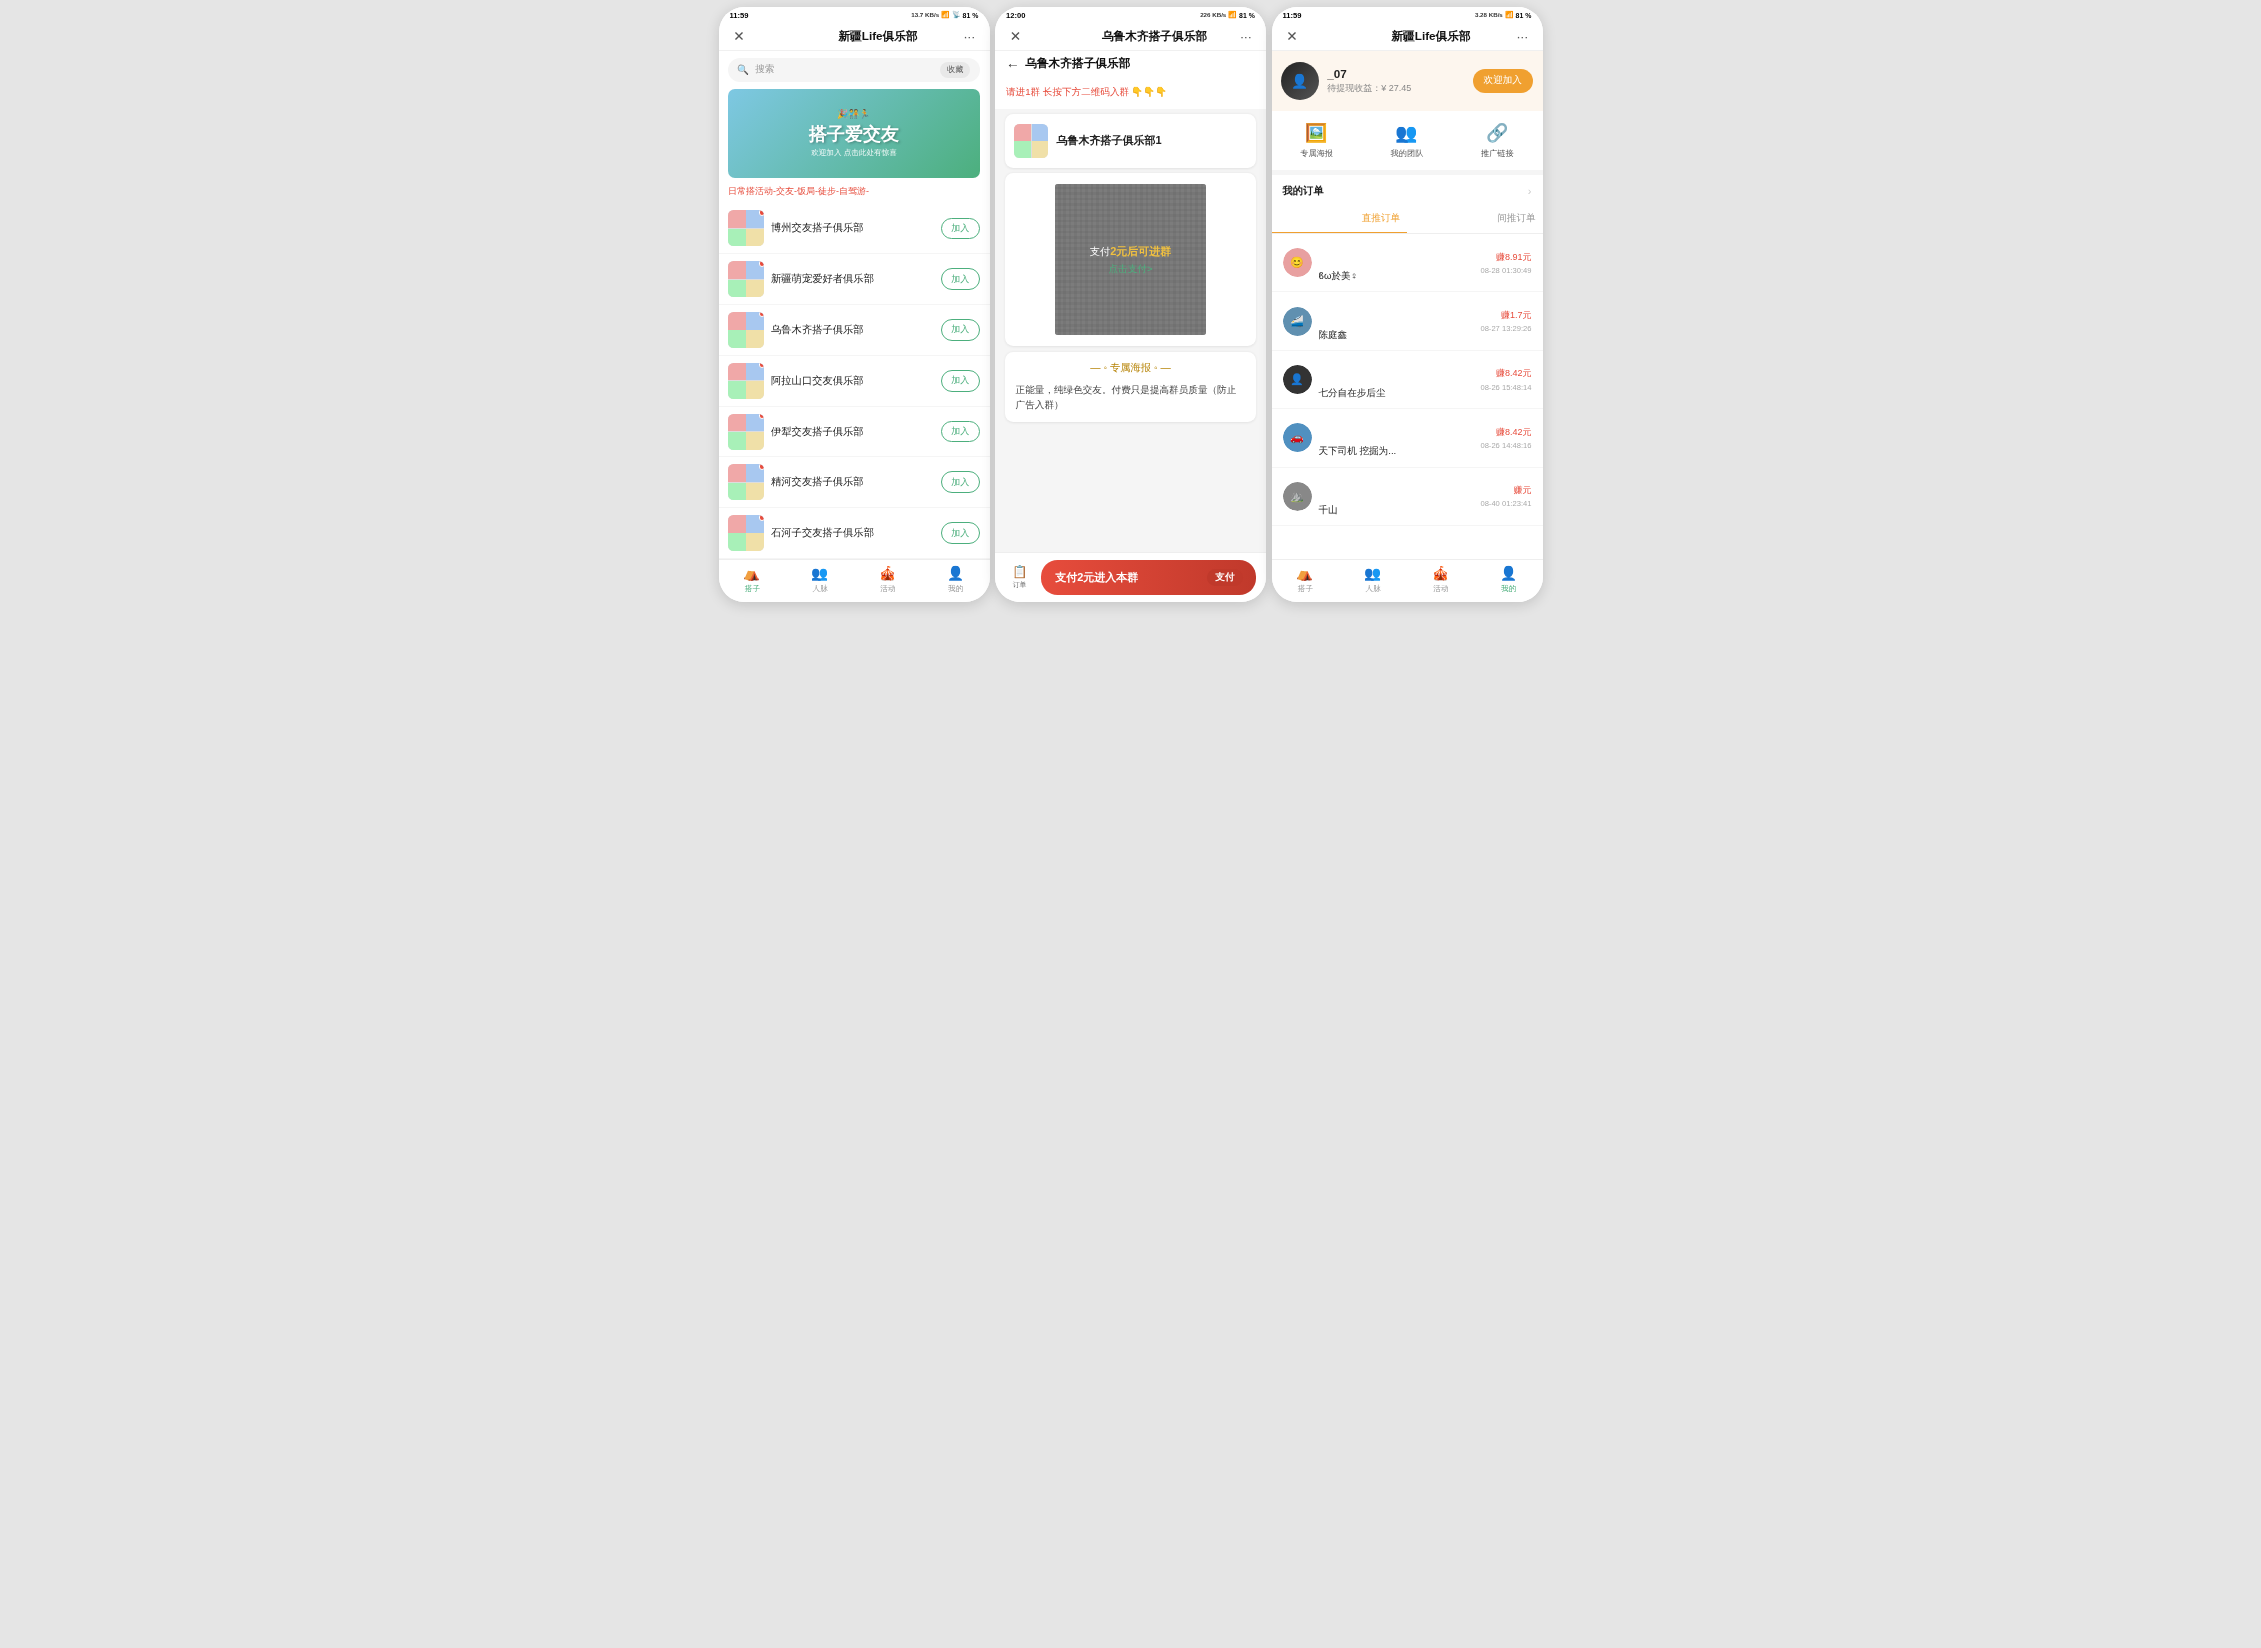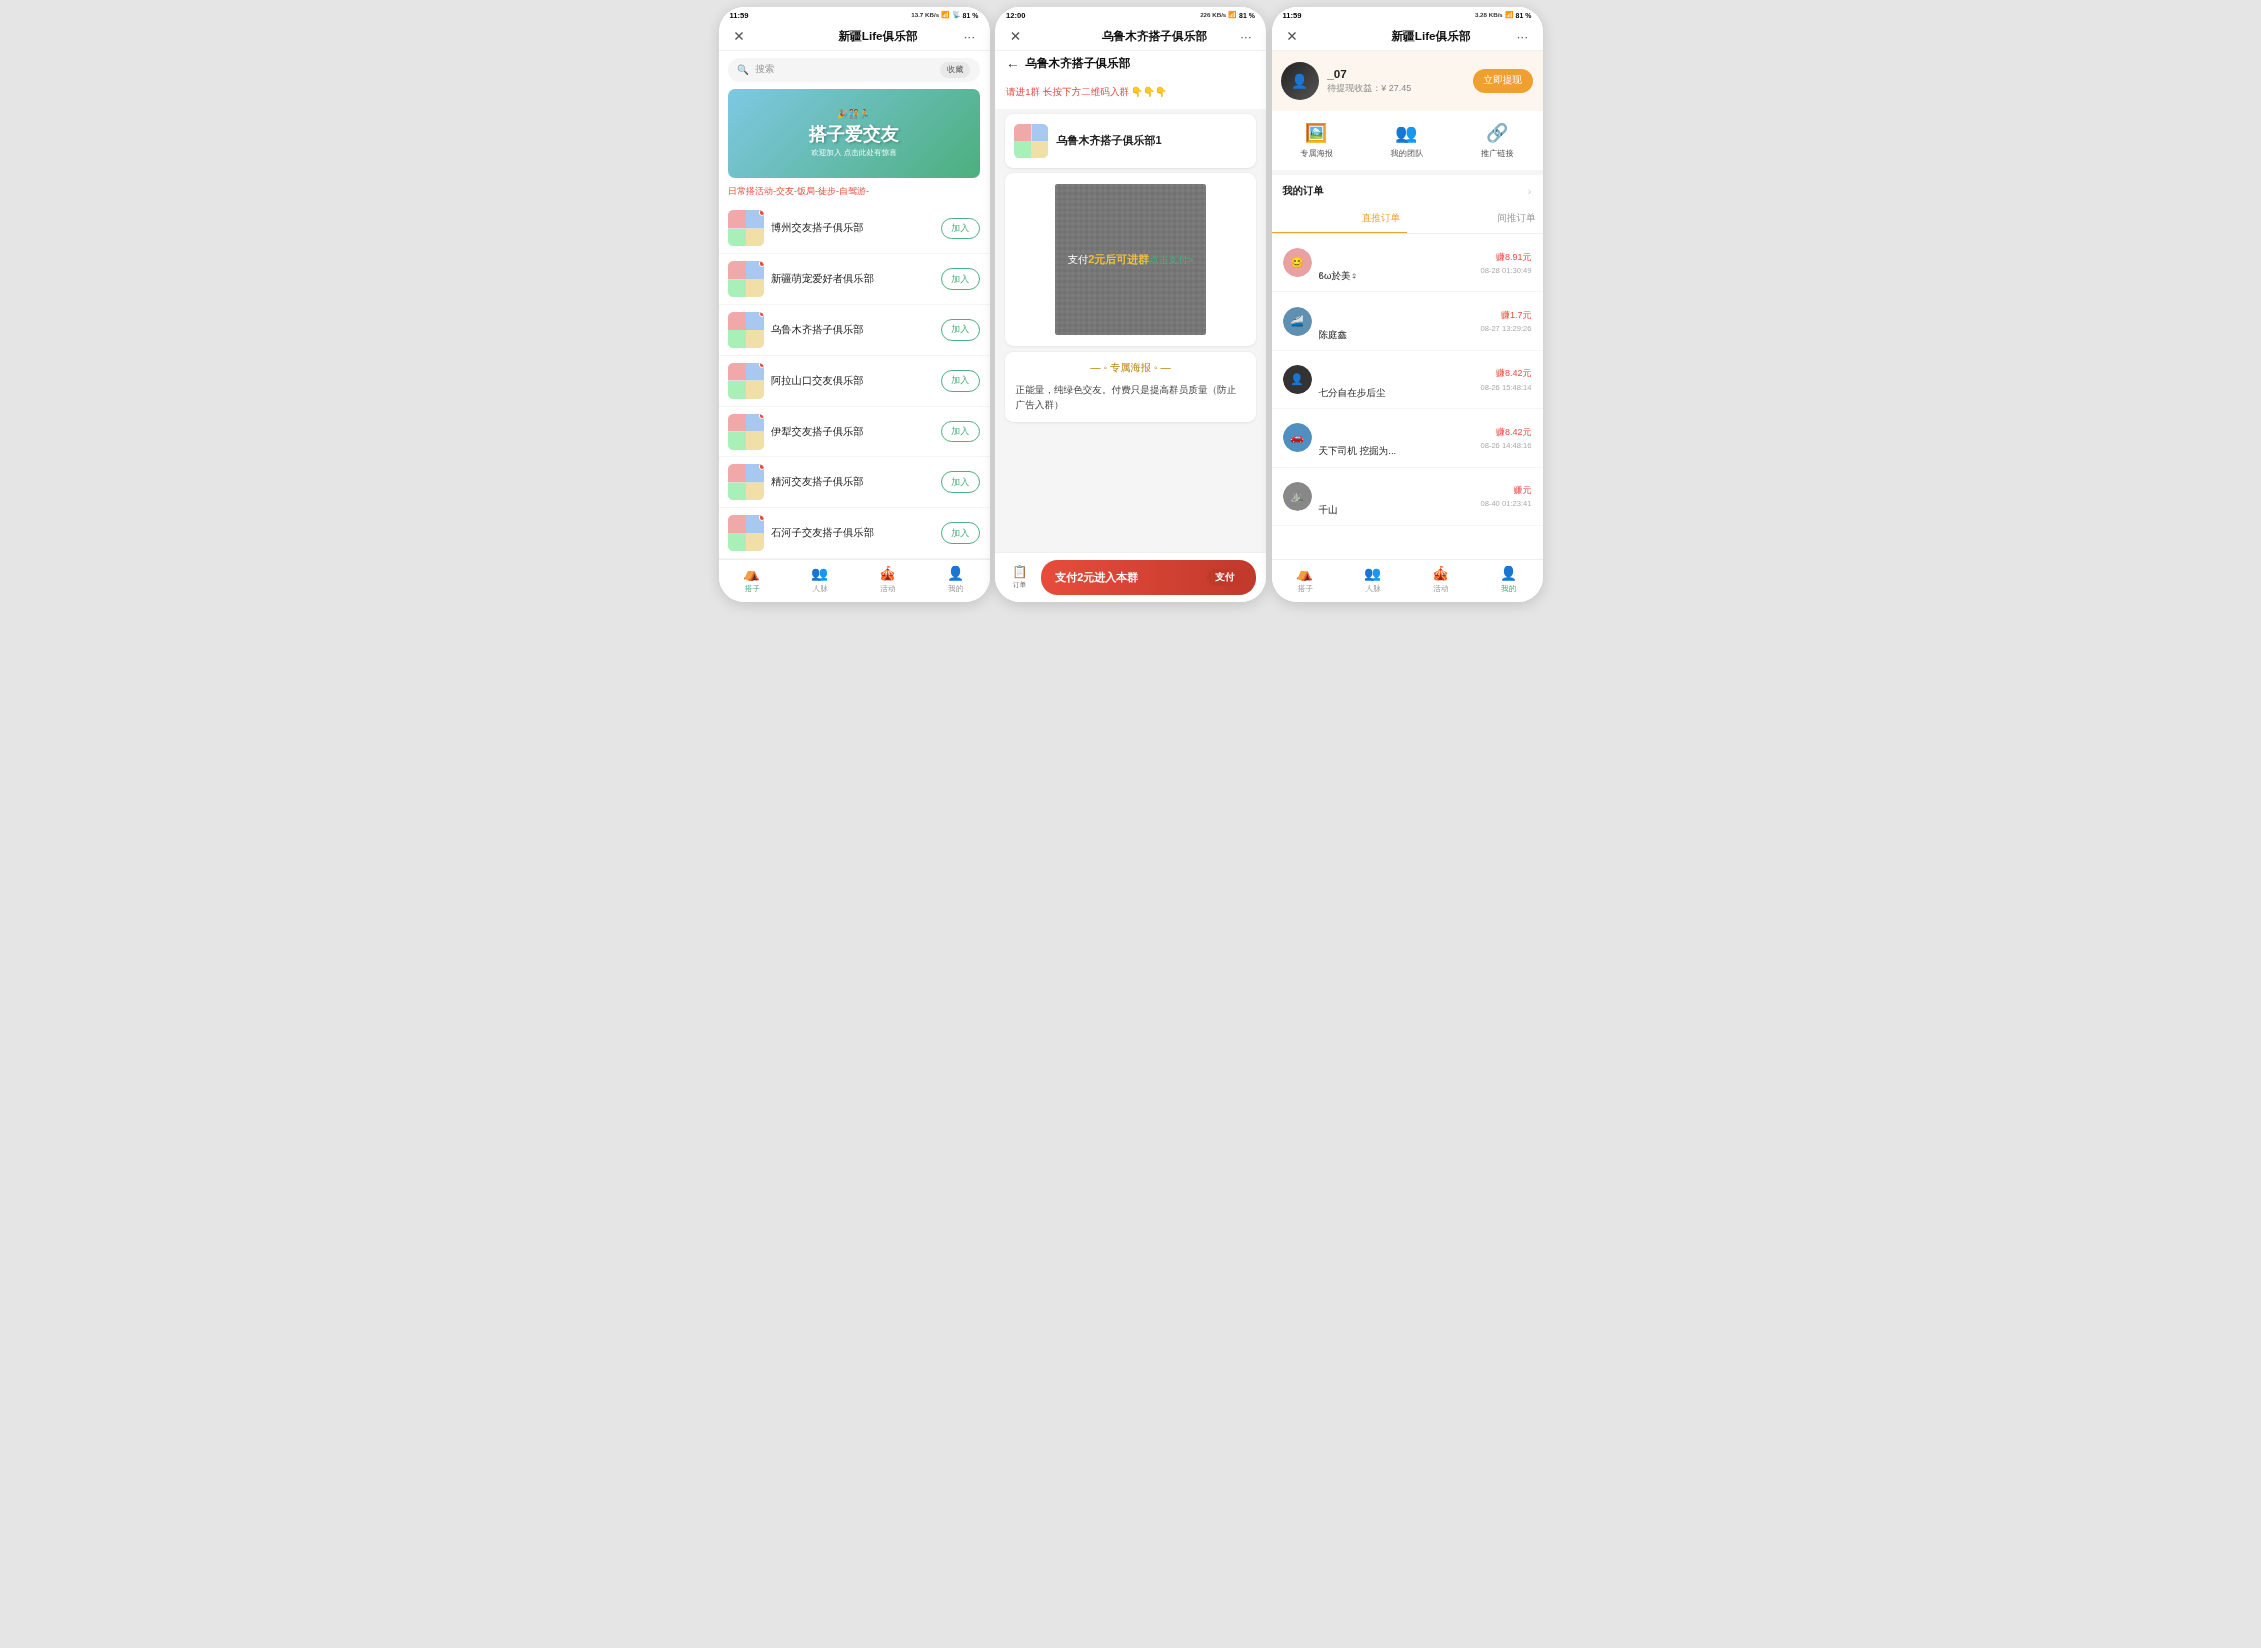--- a/index.html
+++ b/index.html
@@ -236,21 +236,21 @@
       position: relative;
       background: #888;
       border-radius: 2.7px;
       overflow: hidden;
     }
     .qr-overlay {
       position: absolute;
       inset: 0;
       background: rgba(120,120,120,0.7);
       display: flex;
-      flex-direction: row;
+      flex-direction: column;
       align-items: center;
       justify-content: center;
       color: #fff;
       font-size: 10.3px;
       text-align: center;
       line-height: 1.6;
       padding: 6.9px;
     }
     .qr-pay-text { color: #f0c040; font-weight: 600; font-size: 11px; }
     .qr-link { color: #4caf7d; font-size: 9.6px; }
@@ -671,21 +671,21 @@
     </div>
 
     <div class="profile-section">
       <div class="profile-avatar">
         <div class="profile-avatar-img">👤</div>
       </div>
       <div class="profile-info">
         <div class="profile-name">_07</div>
         <div class="profile-earnings">待提现收益：¥ 27.45</div>
       </div>
-      <button class="withdraw-btn">立即提现</button>
+      <button class="withdraw-btn">欢迎加入</button>
     </div>
 
     <div class="action-grid">
       <div class="action-item">
         <span class="action-icon">🖼️</span>
         <span class="action-label">专属海报</span>
       </div>
       <div class="action-item">
         <span class="action-icon">👥</span>
         <span class="action-label">我的团队</span>

